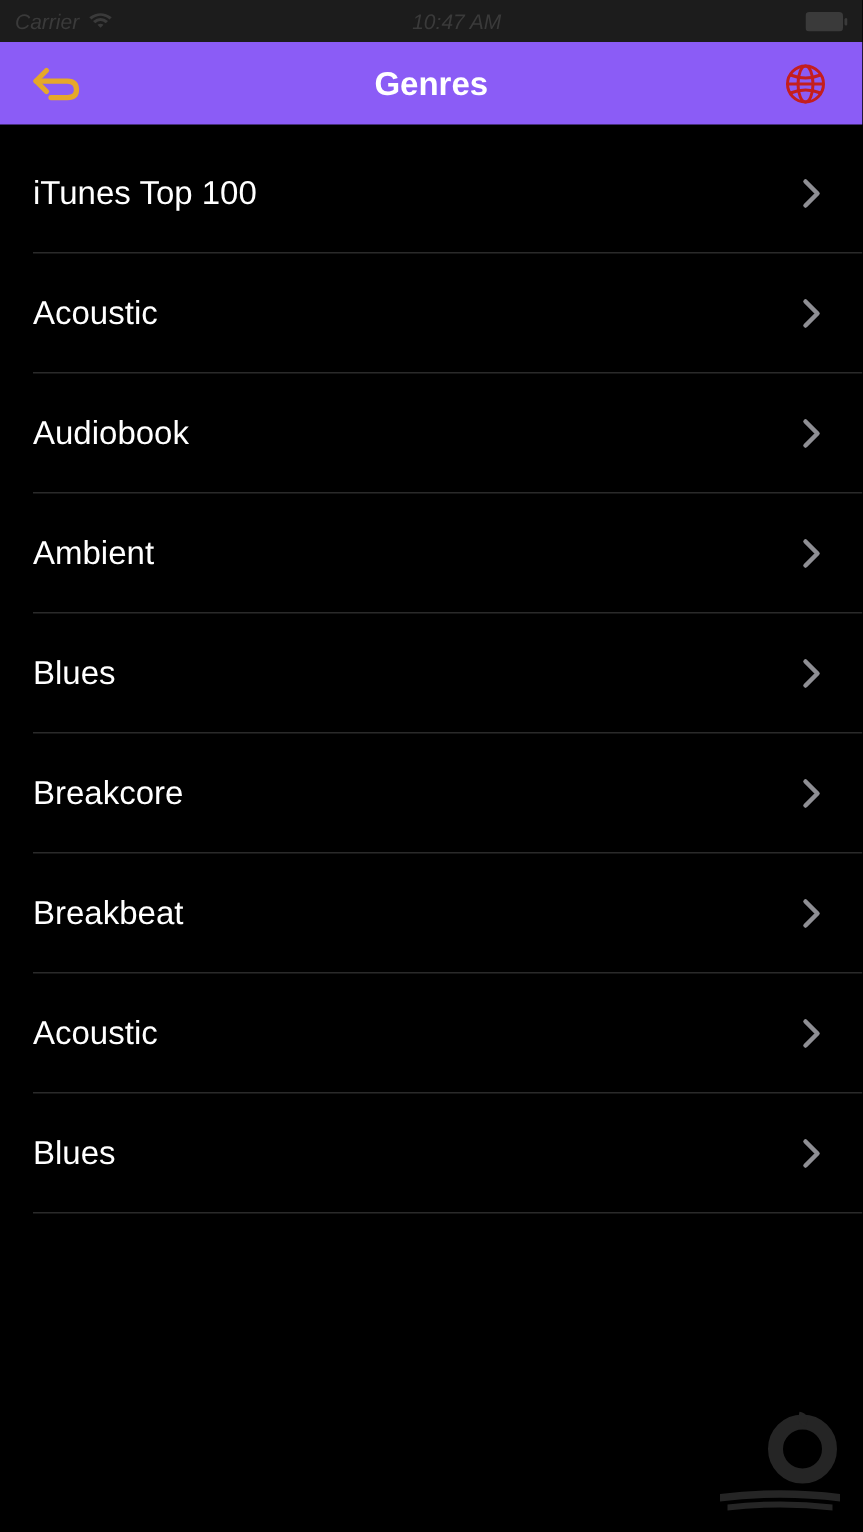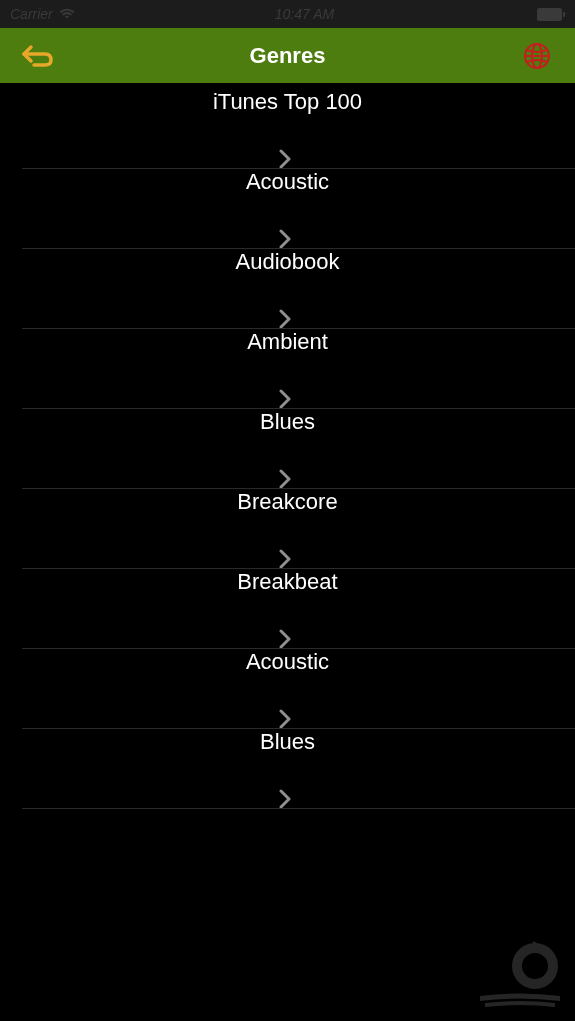--- a/index.html
+++ b/index.html
@@ -45,21 +45,21 @@
     .wifi-icon {
       width: 16px;
       height: 12px;
     }
     .battery-icon {
       width: 28px;
       height: 13px;
     }
     .nav-bar {
       height: 55px;
-      background: #4d7c0f;
+      background: #8b5cf6;
       display: flex;
       align-items: center;
       justify-content: space-between;
       padding: 0 20px;
       position: relative;
     }
     .nav-title {
       position: absolute;
       left: 50%;
       transform: translateX(-50%);
@@ -88,21 +88,20 @@
       padding-top: 6px;
     }
     .list-item {
       height: 80px;
       display: flex;
       align-items: center;
       justify-content: space-between;
       padding: 0 22px;
       cursor: pointer;
       position: relative;
-      flex-direction: column;
     }
     .list-item::after {
       content: "";
       position: absolute;
       bottom: 0;
       left: 22px;
       right: 0;
       height: 1px;
       background: #2a2a2a;
     }

